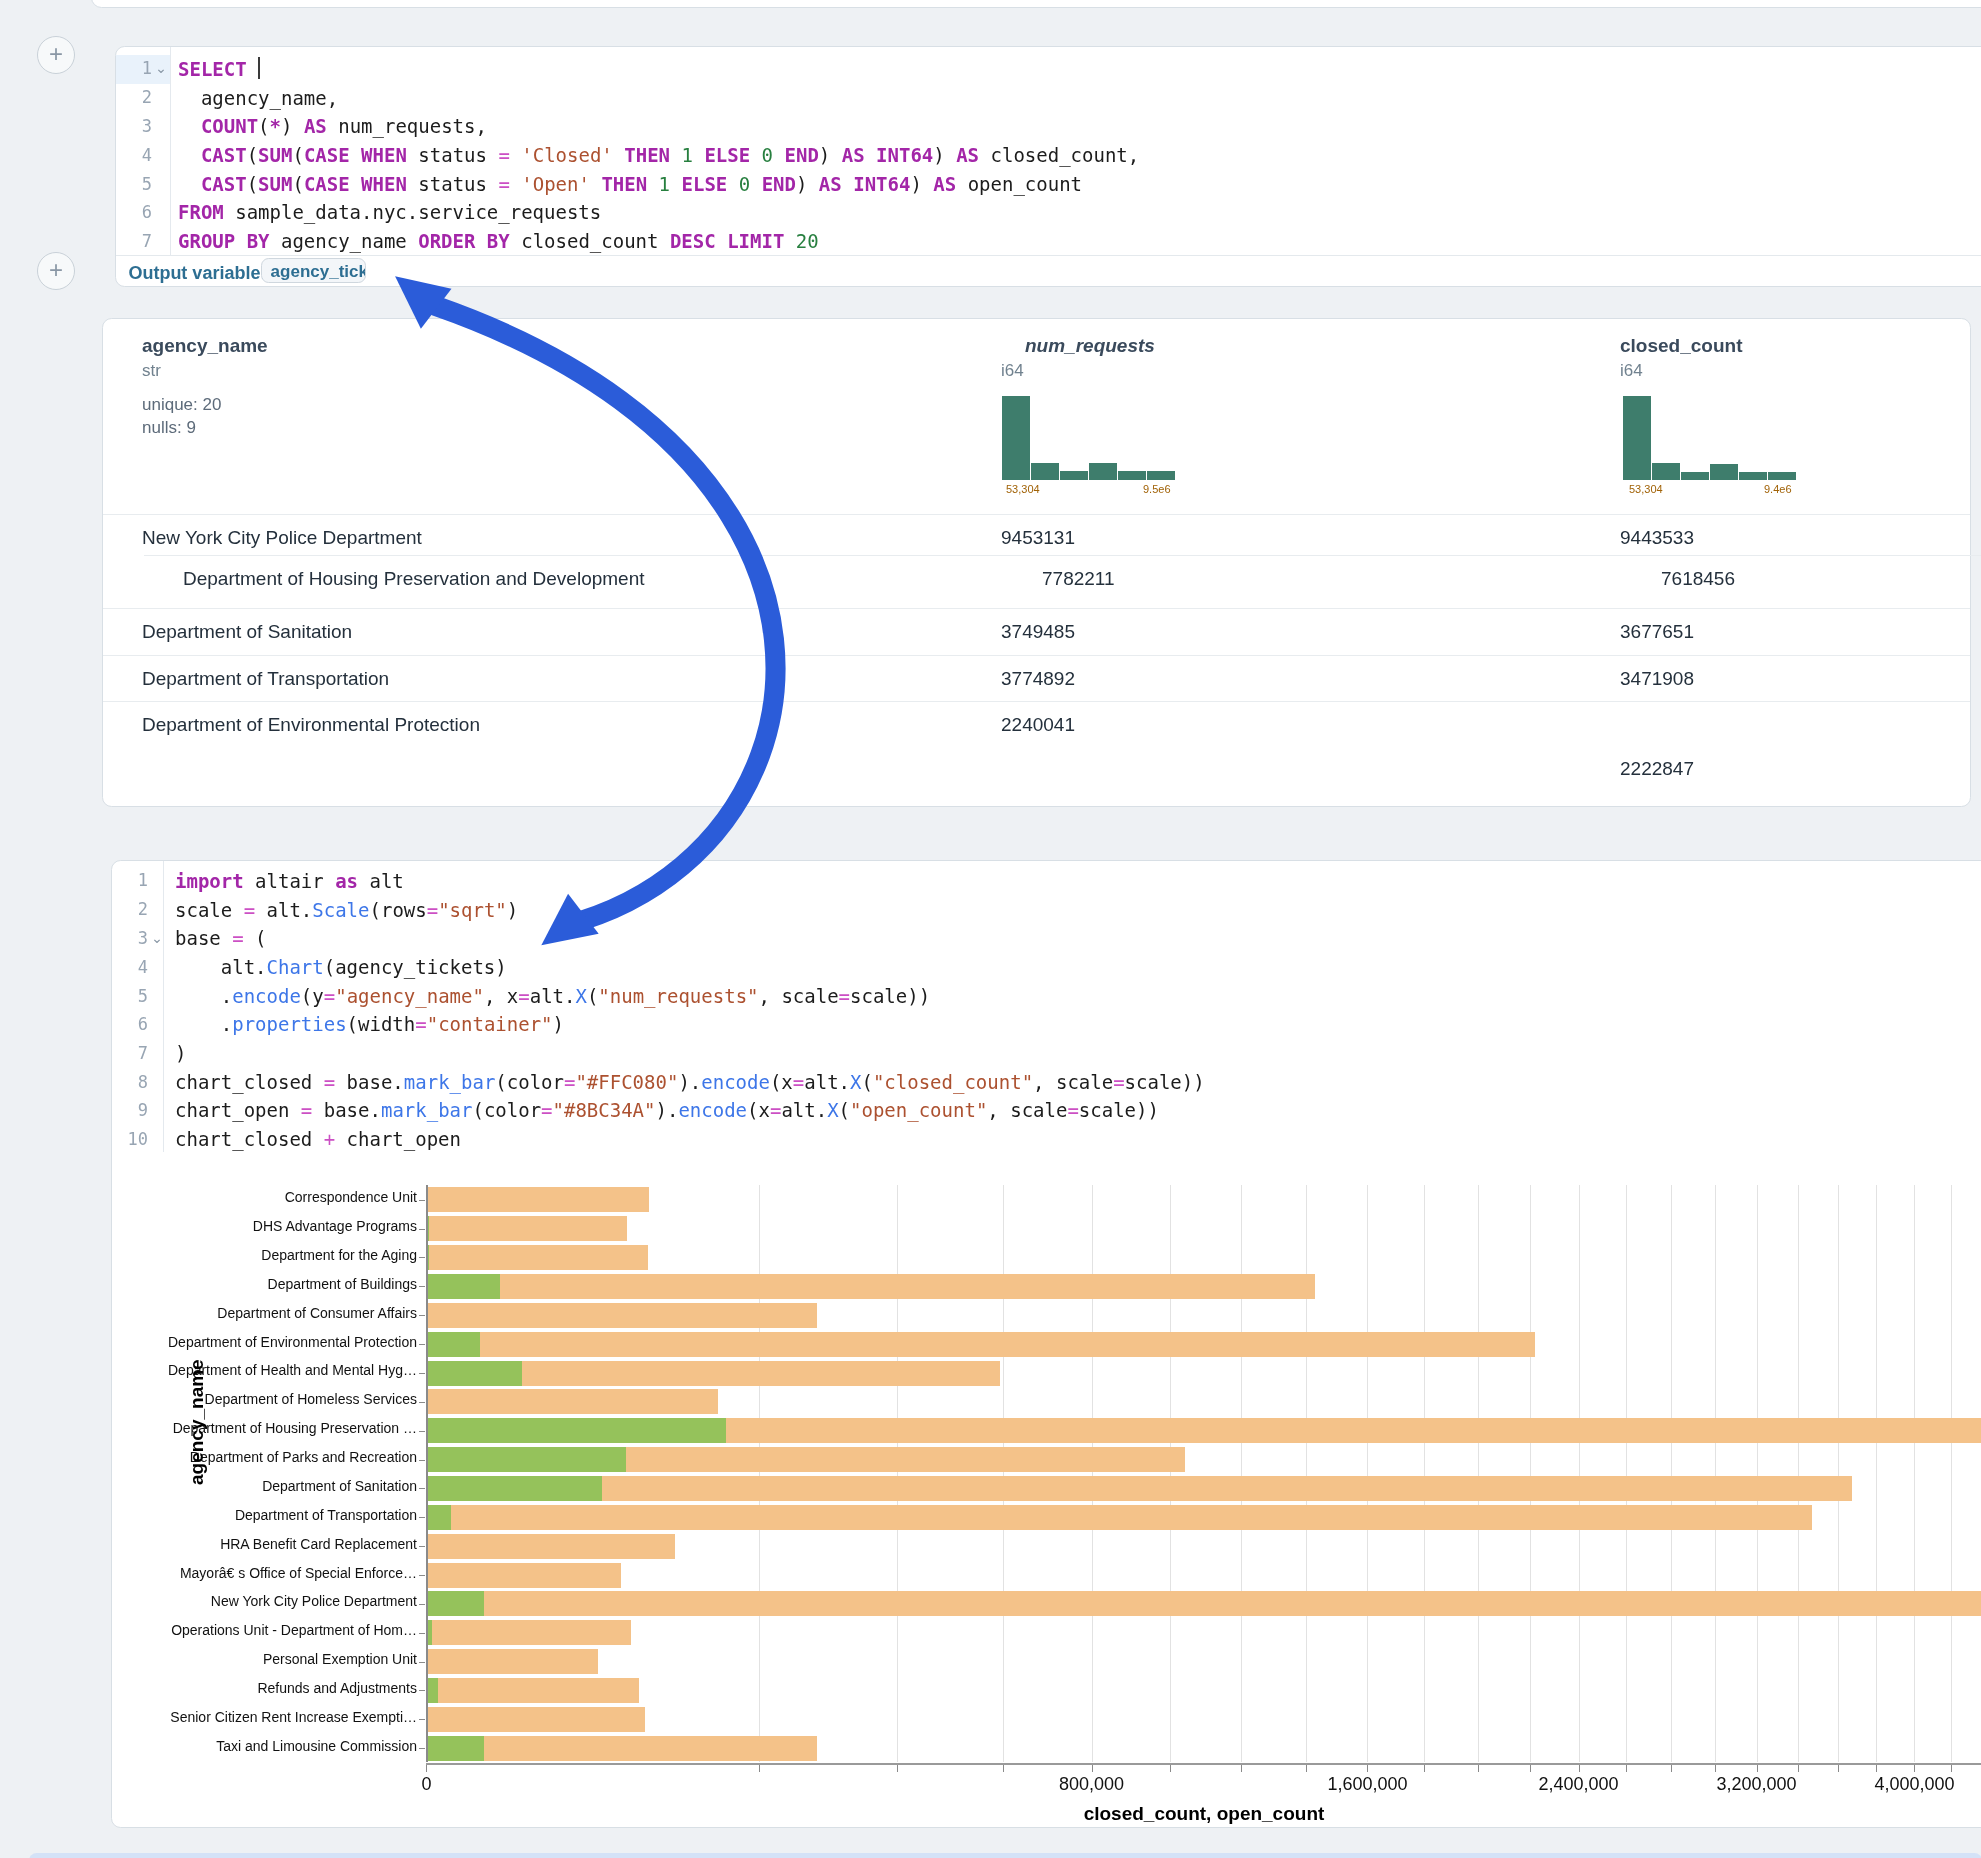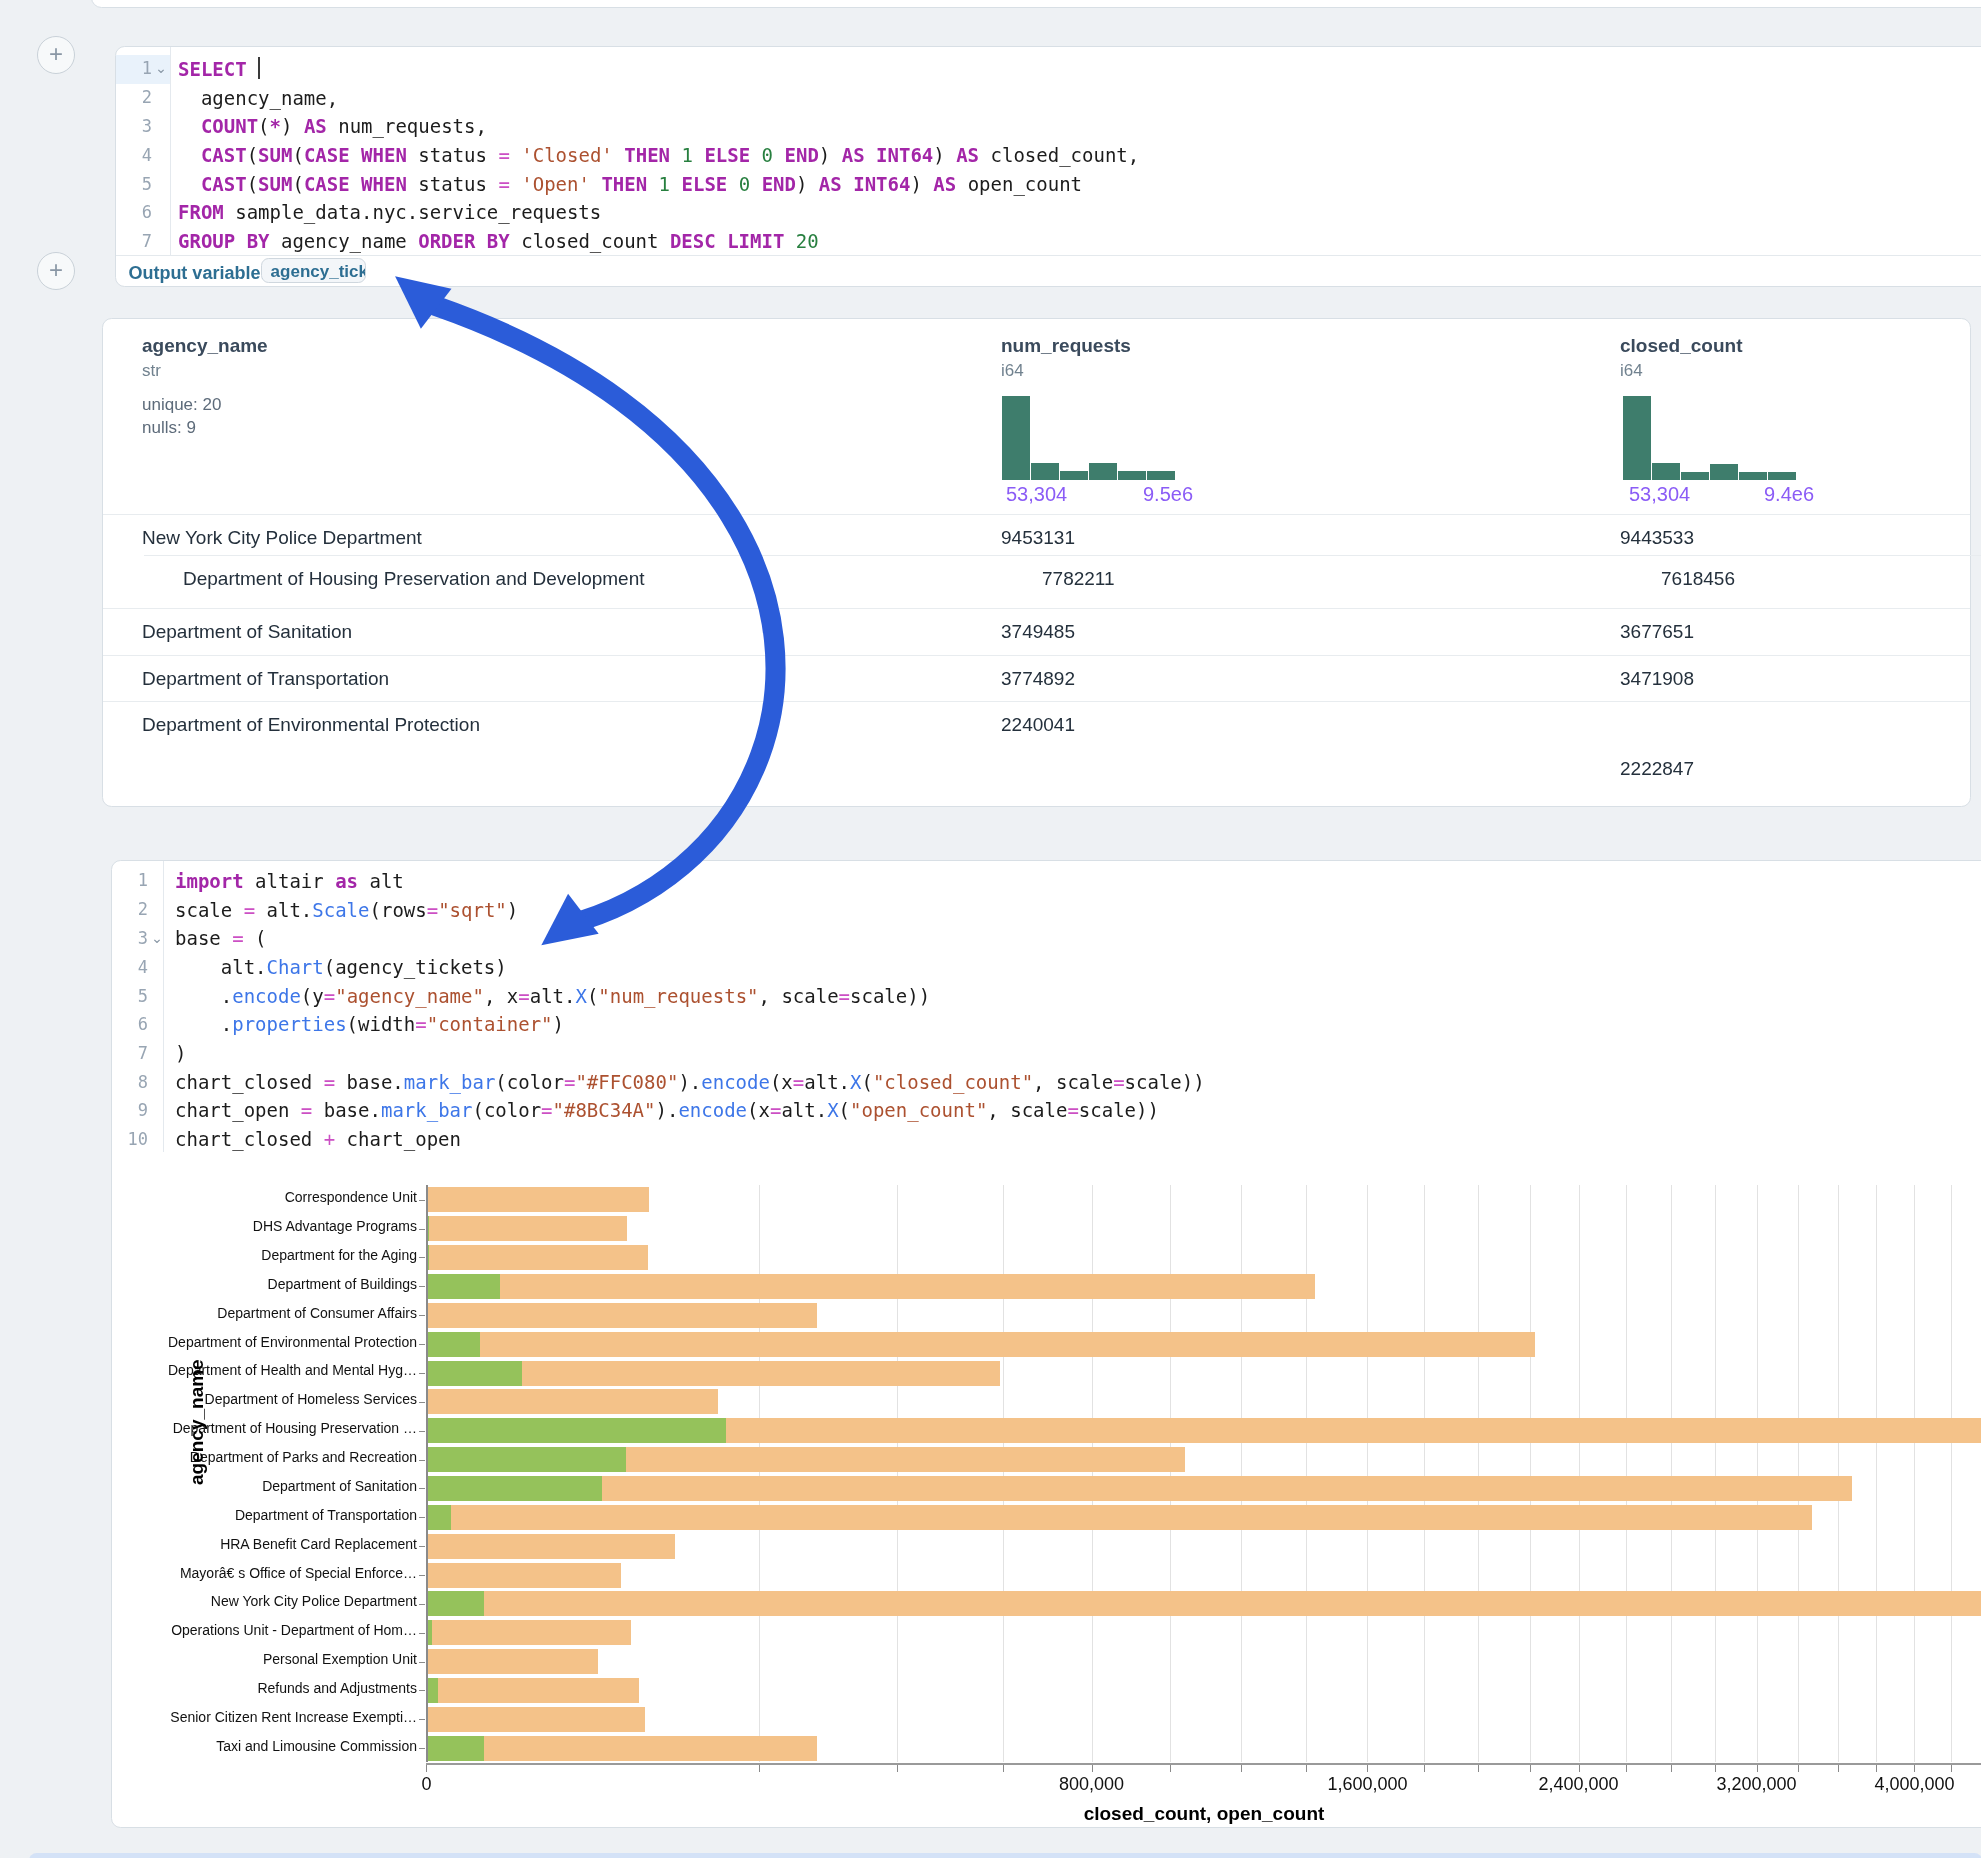--- a/index.html
+++ b/index.html
@@ -19,21 +19,21 @@
   .tok-p{color:#1c1c1c;}
   .cursor{display:inline-block;width:1.9px;height:22px;background:#3a3a3a;vertical-align:-3.8px;}
   .active-gutter{position:absolute;background:#e9f2fb;}
   .gutter-divider{position:absolute;width:1px;background:#e4e9ee;}
   
   .th-name{position:absolute;font-weight:700;font-size:19px;color:#3a4a5c;}
   .th-type{position:absolute;font-size:17px;color:#71828f;}
   .th-stat{position:absolute;font-size:17px;color:#5d6b7a;}
   .hist{position:absolute;display:flex;align-items:flex-end;gap:1px;}
   .hist .bar{width:28px;background:#3e7d6c;}
-  .hist-lab{position:absolute;font-size:20px;color:#8b5cf6;}
+  .hist-lab{position:absolute;font-size:11px;color:#a16207;}
   .trow{position:absolute;left:0;width:100%;height:47px;border-top:1px solid #e8ecef;}
   .tcell{position:absolute;top:12.4px;font-size:19px;color:#24303c;}
   .plusbtn{position:absolute;width:36px;height:36px;border-radius:50%;border:1.4px solid #c9d1d8;
     background:#f7f9fa;color:#8a97a5;font-size:24px;line-height:33px;text-align:center;}
   
   .grid-v{position:absolute;width:1px;background:#e2e2e2;}
   .ylab{position:absolute;font-size:14px;color:#111;text-align:right;}
   .ytick{position:absolute;height:1px;width:5.7px;background:#8a8a8a;}
   .xtick{position:absolute;width:1px;height:6.7px;background:#8a8a8a;}
   .xlab{position:absolute;font-size:18px;color:#111;}
@@ -76,21 +76,21 @@
   </div>
 </div>
 
 <div class="card" style="left:102px;top:318px;width:1869px;height:489px;">
 
   <div class="th-name" style="left:39px;top:16.3px;">agency_name</div>
   <div class="th-type" style="left:39px;top:42px;">str</div>
   <div class="th-stat" style="left:39px;top:76px;">unique: 20</div>
   <div class="th-stat" style="left:39px;top:99px;">nulls: 9</div>
 
-  <div class="th-name" style="left:898px;top:16.3px;">num_requests</div>
+  <div class="th-name" style="left:922px;top:16.3px;font-style:italic;">num_requests</div>
   <div class="th-type" style="left:898px;top:42px;">i64</div>
   <div class="hist" id="hist-num" style="left:899px;top:75px;height:86px;">
       <div class="bar" style="height: 84px;"></div>
       <div class="bar" style="height: 17px;"></div>
       <div class="bar" style="height: 8.6px;"></div>
       <div class="bar" style="height: 17px;"></div>
       <div class="bar" style="height: 8.6px;"></div>
       <div class="bar" style="height: 8.6px;"></div>
     </div>
   <div class="hist-lab" style="left:903px;top:164px;">53,304</div>

